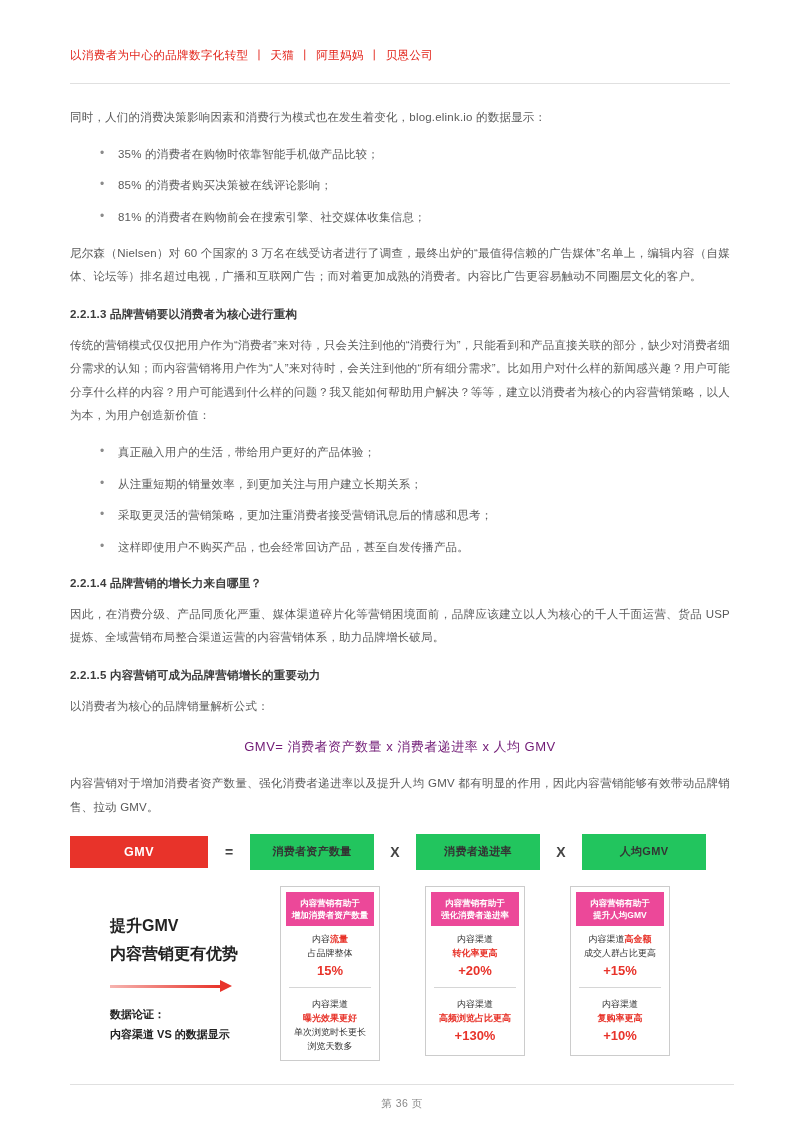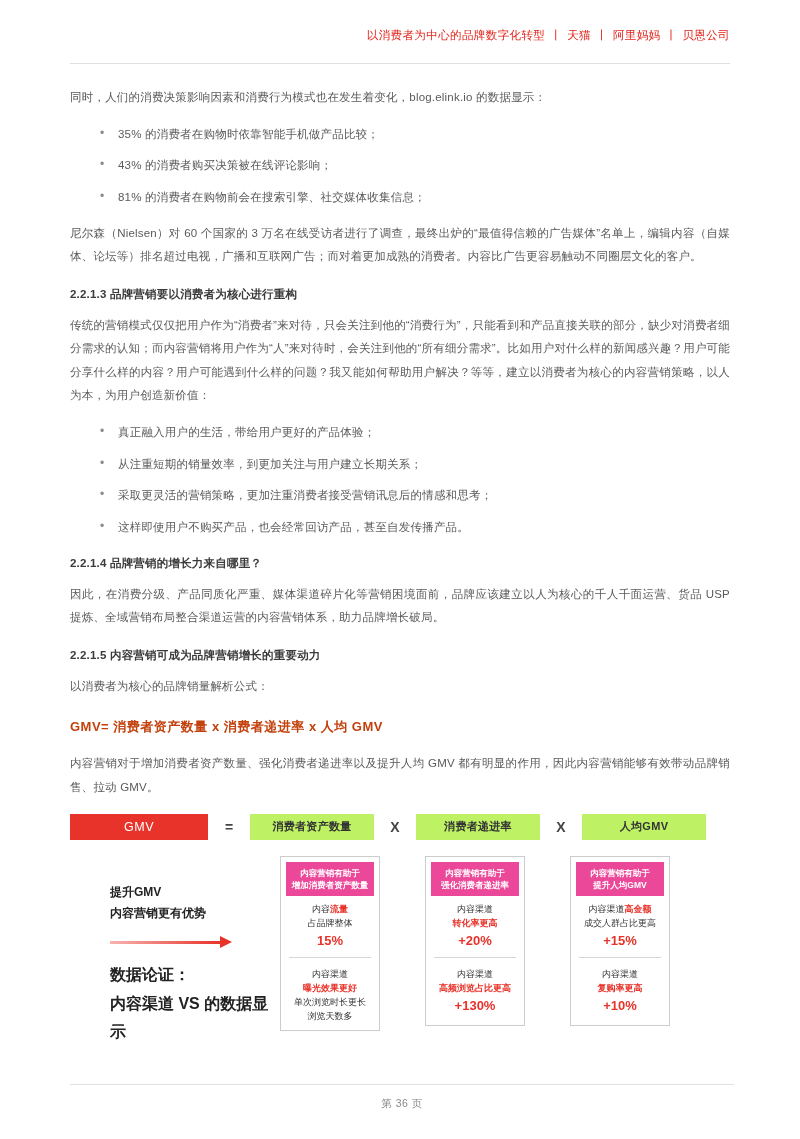--- a/index.html
+++ b/index.html
@@ -17,22 +17,22 @@
   .page {
     position: relative;
     width: 800px;
     height: 1139px;
     box-sizing: border-box;
     padding: 0 70px;
   }
 
   
   .header {
-    padding-top: 28px;
-    text-align: right;
+    padding-top: 48px;
+    text-align: left;
     font-size: 11.5px;
     color: #e2231a;
     letter-spacing: 0.4px;
   }
   .header .sep {
     color: #e2231a;
     padding: 0 5px;
   }
   .header-rule {
     margin-top: 20px;
@@ -74,82 +74,82 @@
     font-size: 12px;
   }
   h3.sub {
     font-size: 11.5px;
     font-weight: bold;
     color: #3a3a3a;
     margin: 18px 0 12px 0;
     letter-spacing: 0.2px;
   }
   .formula {
-    text-align: left;
+    text-align: center;
     font-size: 13px;
-    font-weight: bold;
-    color: #c2410c;
+    font-weight: normal;
+    color: #701a75;
     margin: 20px 0 16px 0;
     letter-spacing: 0.5px;
   }
 
   
   .diagram {
     margin-top: 10px;
     position: relative;
   }
   .eq-row {
     display: flex;
     align-items: center;
     gap: 0;
   }
   .gmv-box {
     width: 138px;
-    height: 26px;
+    height: 32px;
     background: #e8332a;
     color: #ffffff;
     font-size: 12.5px;
-    font-weight: normal;
+    font-weight: bold;
     display: flex;
     align-items: center;
     justify-content: center;
     letter-spacing: 0.5px;
   }
   .op {
     width: 42px;
     text-align: center;
     font-size: 14px;
     font-weight: bold;
     color: #444444;
   }
   .grey-box {
     width: 124px;
-    height: 26px;
-    background: #bef264;
+    height: 36px;
+    background: #22c55e;
     color: #333333;
     font-size: 11px;
     font-weight: bold;
     display: flex;
     align-items: center;
     justify-content: center;
     letter-spacing: 0.3px;
   }
   .cards-row {
     margin-top: 16px;
     display: flex;
     align-items: flex-start;
   }
   .left-label {
     width: 210px;
     padding-top: 26px;
     padding-left: 40px;
     box-sizing: border-box;
   }
   .left-label .l1 {
-    font-size: 12px;
+    font-size: 16px;
     font-weight: bold;
     color: #222222;
     line-height: 1.8;
   }
   .arrow {
     position: relative;
     width: 122px;
     height: 16px;
     margin: 10px 0 10px 0;
   }
@@ -165,21 +165,21 @@
     position: absolute;
     right: 0;
     top: 1px;
     width: 0;
     height: 0;
     border-left: 12px solid #e8332a;
     border-top: 6px solid transparent;
     border-bottom: 6px solid transparent;
   }
   .left-label .l2 {
-    font-size: 16px;
+    font-size: 11px;
     font-weight: bold;
     color: #222222;
     line-height: 1.8;
   }
   .card {
     width: 100px;
     border: 1px solid #cccccc;
     box-sizing: border-box;
     margin-right: 45px;
     padding-bottom: 6px;
@@ -243,21 +243,21 @@
     <span>以消费者为中心的品牌数字化转型</span><span class="sep">丨</span><span>天猫</span><span class="sep">丨</span><span>阿里妈妈</span><span class="sep">丨</span><span>贝恩公司</span>
   </div>
   <div class="header-rule"></div>
 
   <div class="content">
 
     <p class="para">同时，人们的消费决策影响因素和消费行为模式也在发生着变化，blog.elink.io 的数据显示：</p>
 
     <ul class="bullets">
       <li>35% 的消费者在购物时依靠智能手机做产品比较；</li>
-      <li>43% 的消费者购买决策被在线评论影响；</li>
+      <li>85% 的消费者购买决策被在线评论影响；</li>
       <li>81% 的消费者在购物前会在搜索引擎、社交媒体收集信息；</li>
     </ul>
 
     <p class="para">尼尔森（Nielsen）对 60 个国家的 3 万名在线受访者进行了调查，最终出炉的“最值得信赖的广告媒体”名单上，编辑内容（自媒体、论坛等）排名超过电视，广播和互联网广告；而对着更加成熟的消费者。内容比广告更容易触动不同圈层文化的客户。</p>
 
     <h3 class="sub">2.2.1.3 品牌营销要以消费者为核心进行重构</h3>
 
     <p class="para">传统的营销模式仅仅把用户作为“消费者”来对待，只会关注到他的“消费行为”，只能看到和产品直接关联的部分，缺少对消费者细分需求的认知；而内容营销将用户作为“人”来对待时，会关注到他的“所有细分需求”。比如用户对什么样的新闻感兴趣？用户可能分享什么样的内容？用户可能遇到什么样的问题？我又能如何帮助用户解决？等等，建立以消费者为核心的内容营销策略，以人为本，为用户创造新价值：</p>
 
     <ul class="bullets">

